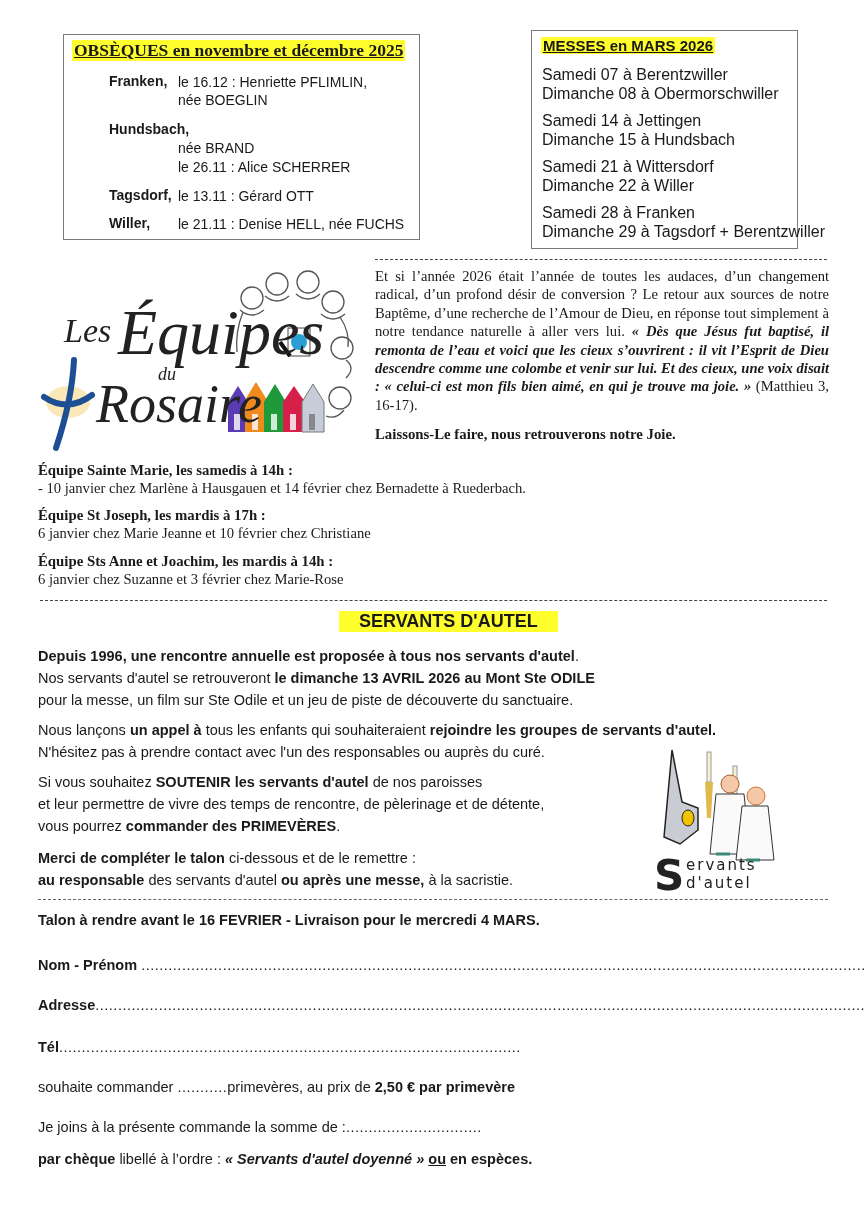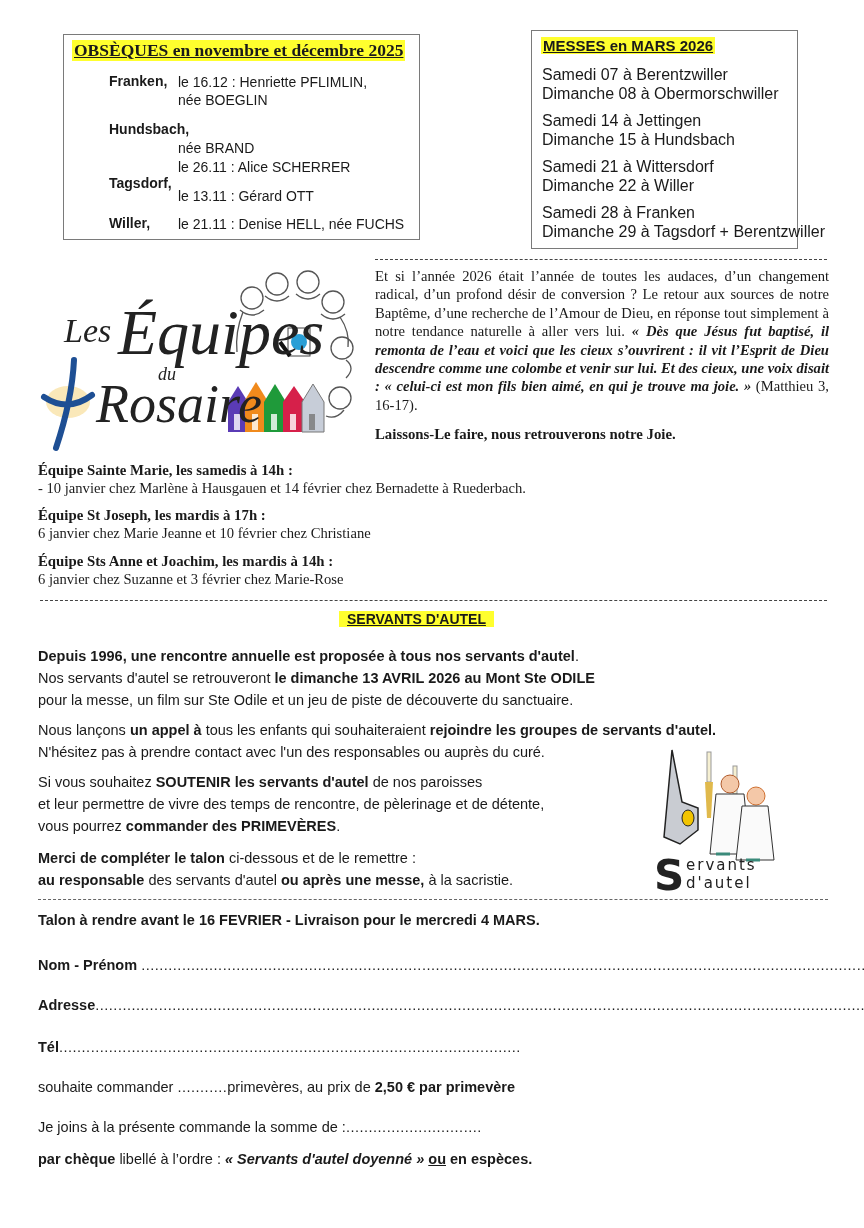--- a/index.html
+++ b/index.html
@@ -24,42 +24,42 @@
   .dash { position:absolute; height:0; border-top:1.5px dashed #444; }
   .dash-thin { position:absolute; height:0; border-top:1px dashed #666; }
 
   
   #rosaire-text { left:375px; top:267px; width:454px; font-size:14.6px; line-height:18.4px; text-align:justify; }
   #rosaire-call { left:375px; top:425px; font-size:14.8px; line-height:18.5px; font-weight:bold; white-space:nowrap; }
 
   .equipe-title { position:absolute; left:38px; font-size:14.8px; font-weight:bold; white-space:nowrap; }
   .equipe-text { position:absolute; left:38px; font-size:14.6px; white-space:nowrap; }
 
-  #servants-title { left:339px; top:611px; font-size:14px; font-weight:bold; text-decoration:underline; padding:0 8px; white-space:nowrap; }
+  #servants-title { left:339px; top:611px; font-size:18px; font-weight:bold; padding:0 20px; white-space:nowrap; }
   .srv { position:absolute; left:38px; font-size:14.5px; white-space:nowrap; }
 
   .form { position:absolute; left:38px; font-size:14.5px; white-space:nowrap; }
   .dots { letter-spacing:0.5px; font-weight:normal; }
   u { }
 </style>
 </head>
 <body>
 
 <div id="obs-box" class="abs sans">
   <div id="obs-title" class="abs serif hl">OBSÈQUES en novembre et décembre 2025</div>
 
   <div class="obs-place" style="top:38px">Franken,</div>
   <div class="obs-text" style="top:38px">le 16.12 : Henriette PFLIMLIN,</div>
   <div class="obs-text" style="top:56px;height:15px;overflow:hidden">née BOEGLIN</div>
 
   <div class="obs-place" style="top:86px">Hundsbach,</div>
   <div class="obs-text" style="top:104px">née BRAND</div>
   <div class="obs-text" style="top:123px">le 26.11 : Alice SCHERRER</div>
 
-  <div class="obs-place" style="top:140px">Tagsdorf,</div>
+  <div class="obs-place" style="top:152px">Tagsdorf,</div>
   <div class="obs-text" style="top:152px">le 13.11 : Gérard OTT</div>
 
   <div class="obs-place" style="top:180px">Willer,</div>
   <div class="obs-text" style="top:180px">le 21.11 : Denise HELL, née FUCHS</div>
 </div>
 
 <div id="mes-box" class="abs sans">
   <div id="mes-title" class="abs hl">MESSES en MARS 2026</div>
   <div class="mes-line" style="top:35px">Samedi 07 à Berentzwiller</div>
   <div class="mes-line" style="top:54px">Dimanche 08 à Obermorschwiller</div>

